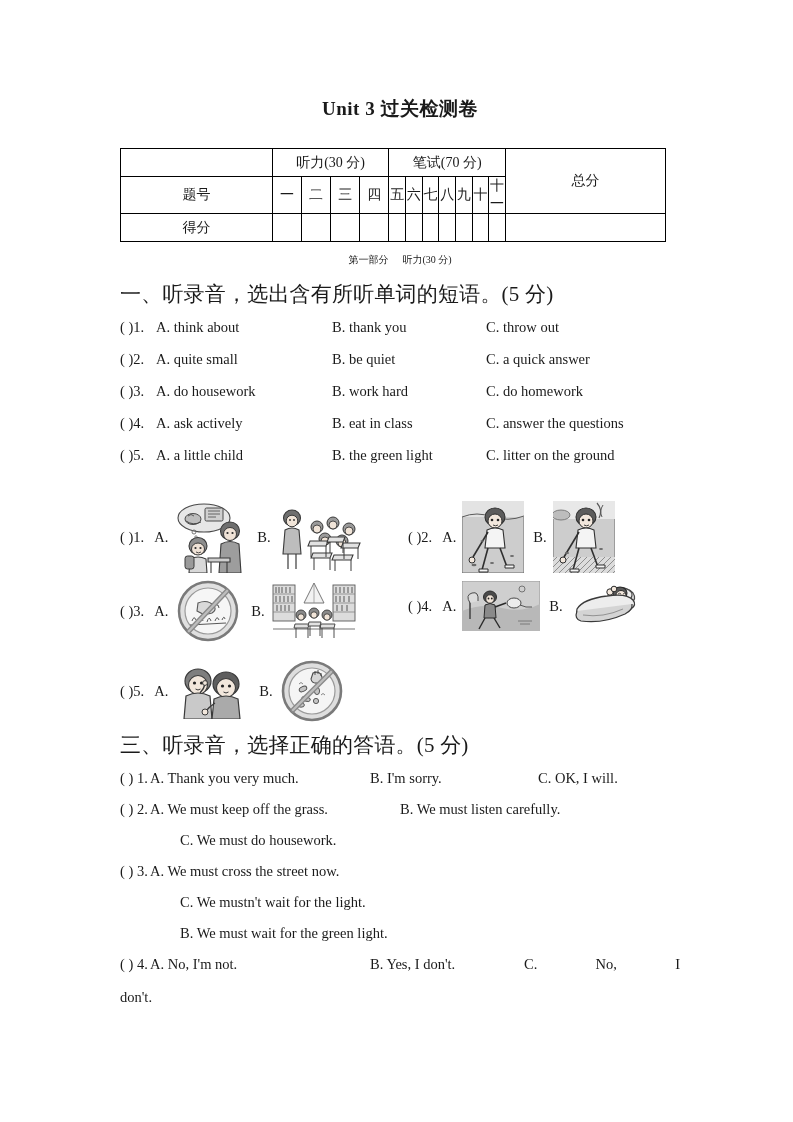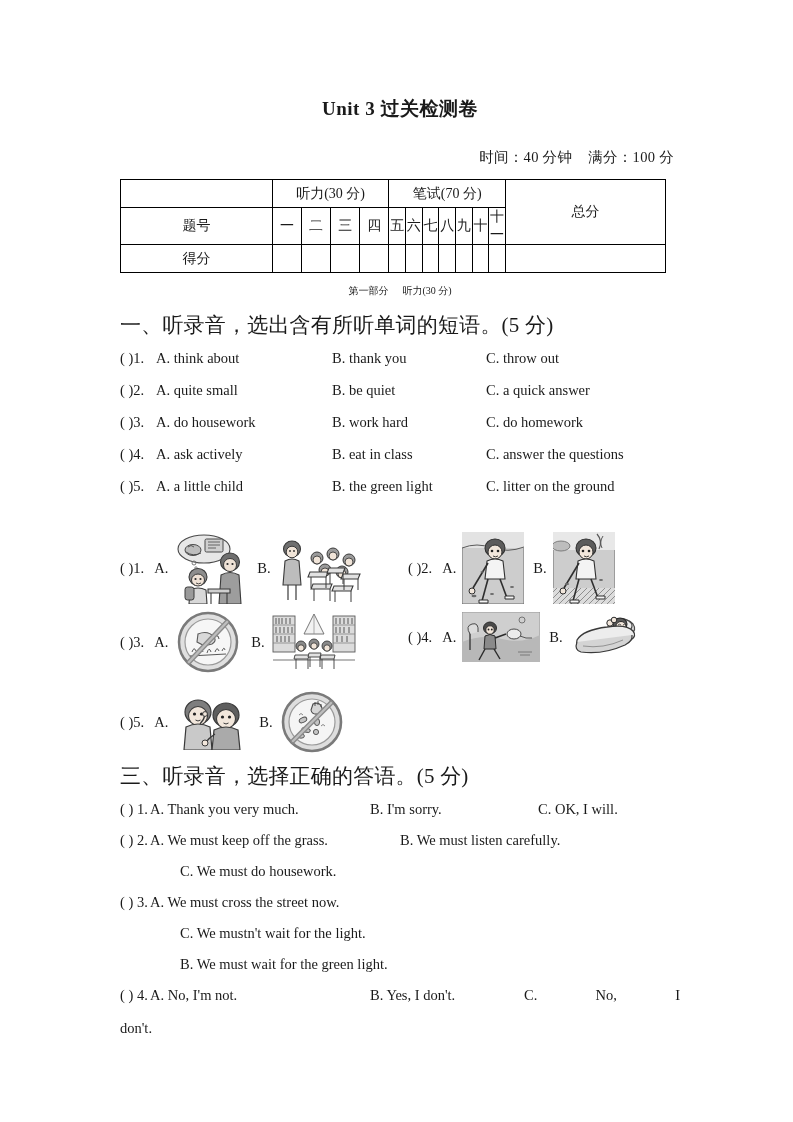--- a/index.html
+++ b/index.html
@@ -133,23 +133,20 @@
   .s3-tail { font-size: 14.5px; margin-top: 2px; }
 </style>
 </head>
 <body>
 
 <div class="page">
   <div class="content">
 
     <div class="doc-title">Unit 3  过关检测卷</div>
 
-    <div class="meta-line">
-      <span>时间：40 分钟</span><span class="meta-gap"></span><span>满分：100 分</span>
-    </div>
 
     <table class="score-table">
       <tbody>
         <tr>
           <td class="col-label blank"></td>
           <td class="col-num" colspan="4">听力(30 分)</td>
           <td class="col-num" colspan="7">笔试(70 分)</td>
           <td class="col-total" rowspan="2">总分</td>
         </tr>
         <tr>

